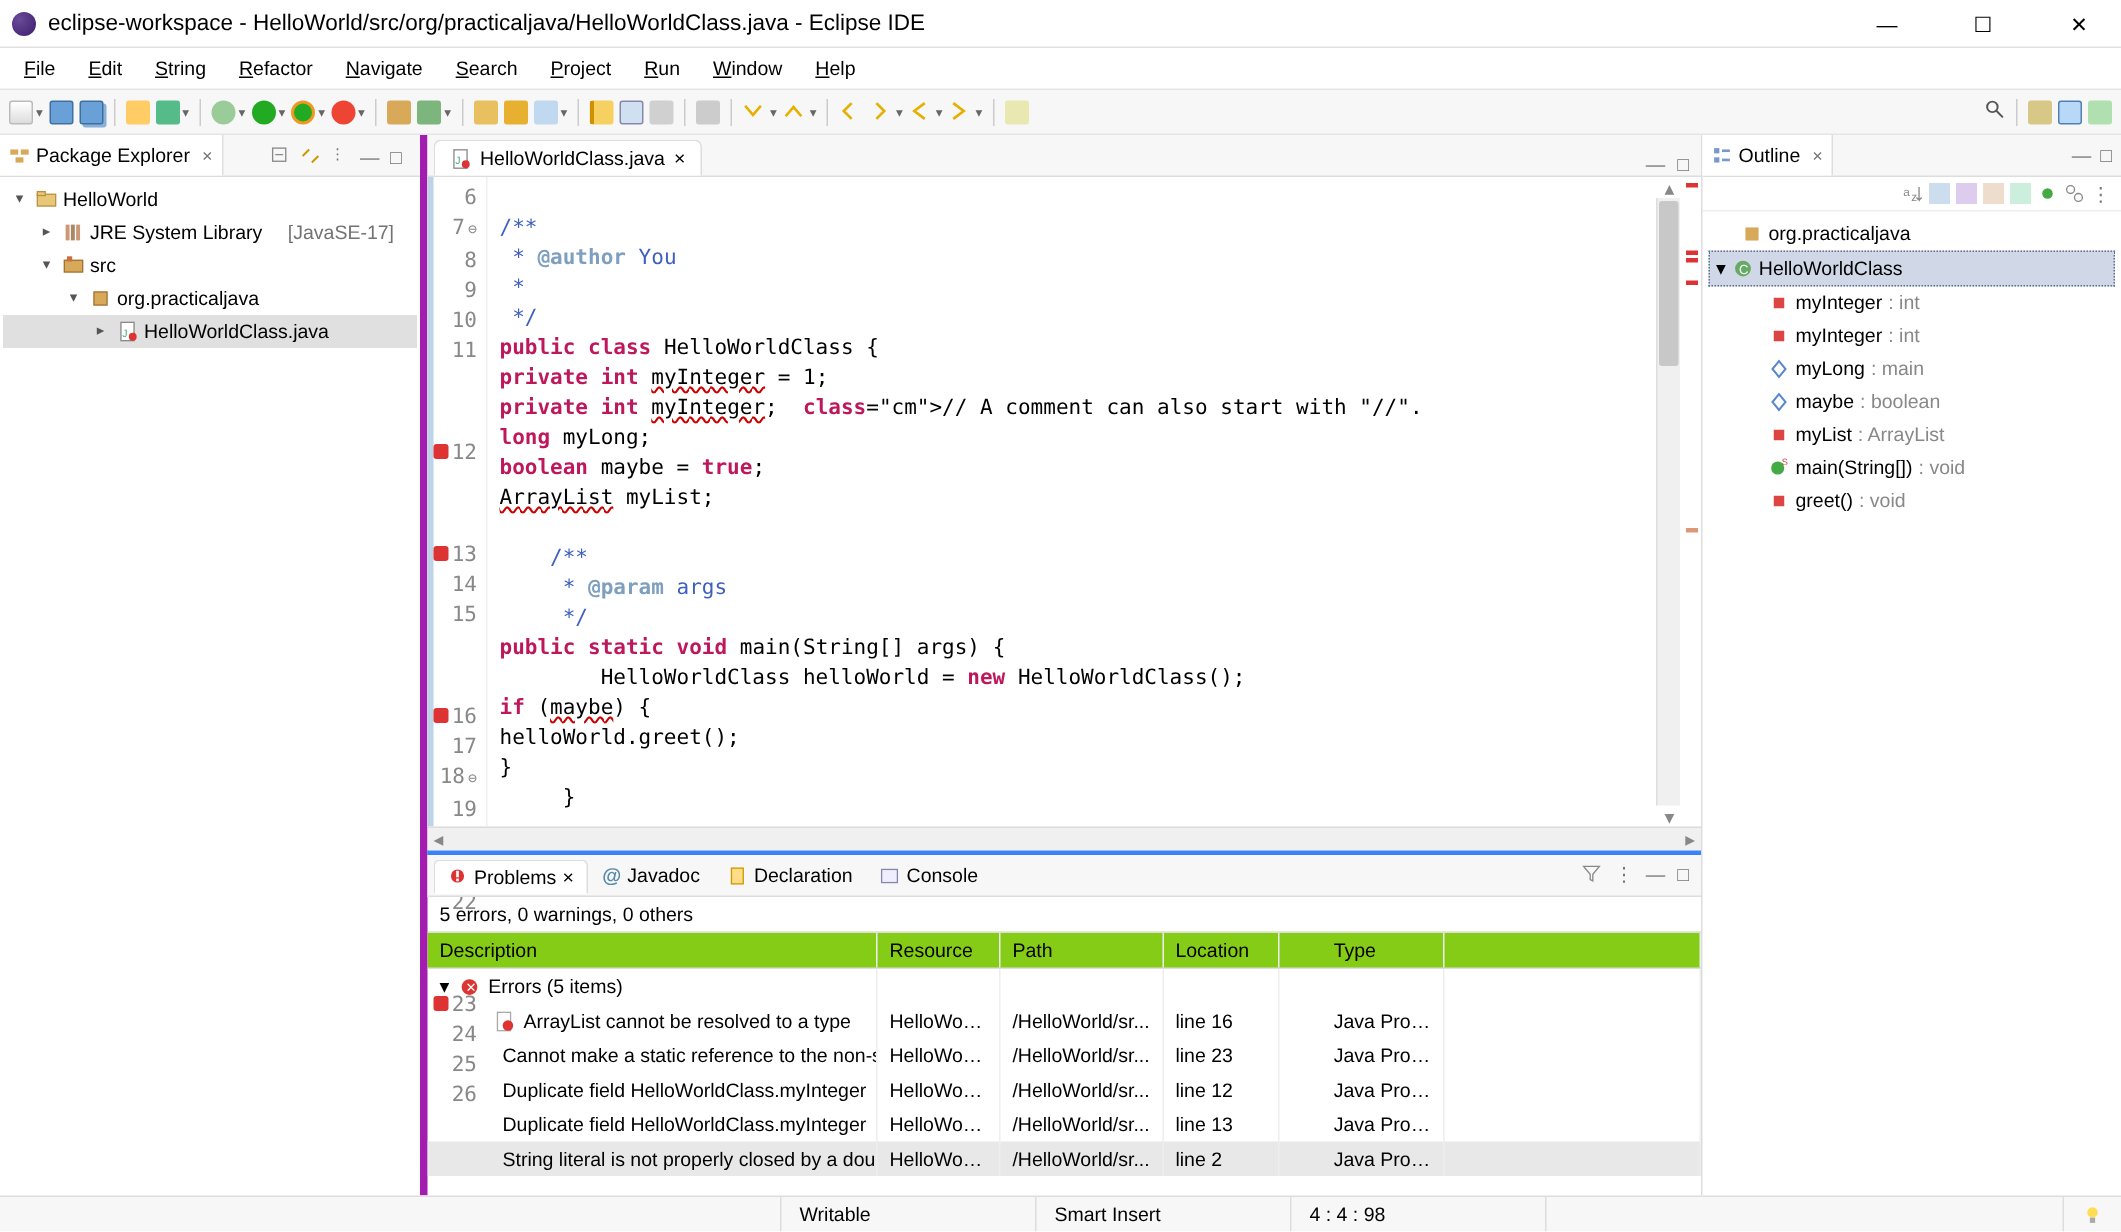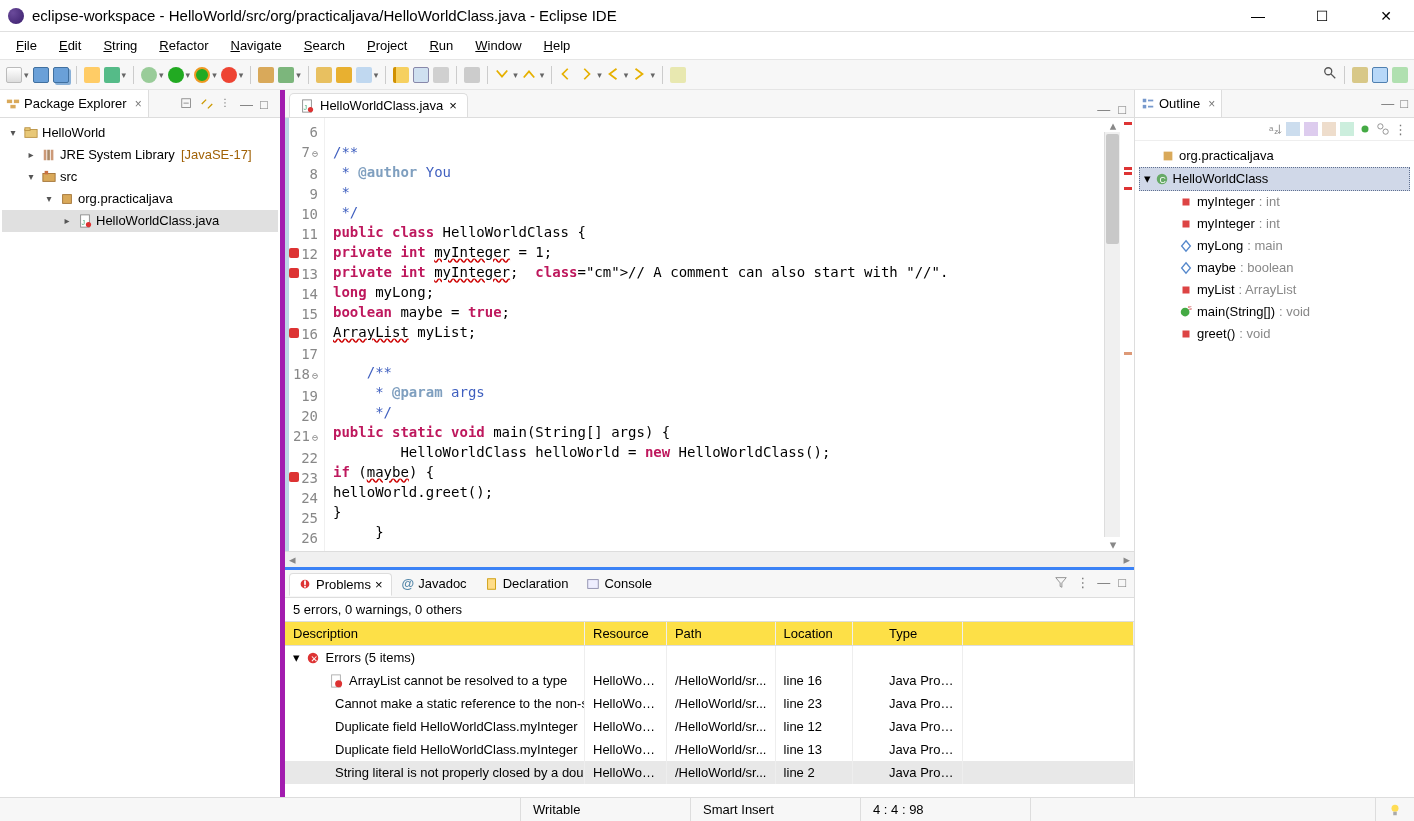--- a/index.html
+++ b/index.html
@@ -45,36 +45,36 @@
   .scrollbar-h { height:16px; background:#f0f0f0; border-top:1px solid #ddd; display:flex; align-items:center; justify-content:space-between; padding:0 4px;}
   .overview { width:12px; background:#fff; display:flex; flex-direction:column; gap:2px; padding-top:4px;}
   .ov-mark { width:8px; height:3px; margin-left:2px; }
   .bottom { height:230px; display:flex; flex-direction:column; border-top:3px solid #3b82f6; }
   .btabs { height:28px; display:flex; align-items:center; background:#f7f7f7; border-bottom:1px solid #ddd; padding-left:4px; gap:2px;}
   .btab { display:flex; align-items:center; gap:4px; padding:3px 8px; }
   .btab.active { background:#fff; border:1px solid #ddd; border-bottom:1px solid #fff; border-top-left-radius:4px; border-top-right-radius:4px; margin-bottom:-1px;}
   .btab-icons { margin-left:auto; display:flex; gap:8px; padding:0 8px;}
   .bsummary { padding:4px 8px; font-size:13px; }
   .ptable { flex:1; overflow:auto; font-size:13px; }
-  .pth { display:flex; border-top:1px solid #ddd; border-bottom:1px solid #ddd; background:#fde047;}
+  .pth { display:flex; border-top:1px solid #ddd; border-bottom:1px solid #ddd; background:#84cc16;}
   .pth > div, .ptr > div { padding:4px 8px; border-right:1px solid #eee; overflow:hidden; text-overflow:ellipsis; white-space:nowrap;}
   .col-desc { flex:1; min-width:300px; } .col-res { width:90px;} .col-path{width:120px;} .col-loc{width:85px;} .col-type{width:90px;margin-left:28px;} .col-pad{width:190px;}
   .ptr { display:flex; }
   .ptr.sel { background:#e8e8e8; }
   .right { width:280px; border-left:1px solid #ddd; display:flex; flex-direction:column; }
   .outline-body { flex:1; padding:4px; line-height:22px; font-size:13px; }
   .orow { display:flex; align-items:center; gap:4px; padding-left:4px;}
   .orow.ind1{padding-left:22px;}
   .osel { background:#d0d8e8; border:1px dotted #607090; }
   .ot-type { color:#888; }
   .statusbar { height:24px; display:flex; align-items:center; border-top:1px solid #ddd; font-size:13px; background:#f7f7f7;}
   .sb-cell { padding:0 12px; border-left:1px solid #ddd; height:100%; display:flex; align-items:center;}
   .sb-spacer{flex:1;}
   svg.i { width:14px; height:14px; }
-  .gut-err { position:relative; }
+  .gut-err { position:relative;margin-top:48px; }
   .gut-err::before { content:""; position:absolute; left:-2px; top:4px; width:10px; height:10px; background:#d33; border-radius:2px; }
 </style>
 </head>
 <body>
 
 <div class="titlebar">
   <span class="icon"></span>
   <span class="title">eclipse-workspace - HelloWorld/src/org/practicaljava/HelloWorldClass.java - Eclipse IDE</span>
   <div class="winbtns">
     <span class="winbtn">—</span>
@@ -217,21 +217,21 @@
         <span>HelloWorld</span>
       </div>
       <div class="row ind1">
         <span class="tw">▸</span>
         <svg class="i pico" viewBox="0 0 16 16">
             <rect x="2" y="2" width="3" height="12" fill="#c97"></rect>
             <rect x="6" y="2" width="3" height="12" fill="#a86"></rect>
             <rect x="10" y="2" width="3" height="12" fill="#c97"></rect>
           </svg>
         <span>JRE System Library</span>
-        <span style="color:#a16207;margin-left:2px;">[JavaSE-17]</span>
+        <span style="color:#737373;margin-left:13px;">[JavaSE-17]</span>
       </div>
       <div class="row ind1">
         <span class="tw">▾</span>
         <svg class="i pico" viewBox="0 0 16 16">
             <rect x="1" y="4" width="14" height="9" fill="#d9a95a" stroke="#a07030"></rect>
             <rect x="3" y="1" width="4" height="4" fill="#c97040"></rect>
           </svg>
         <span>src</span>
       </div>
       <div class="row ind2">

